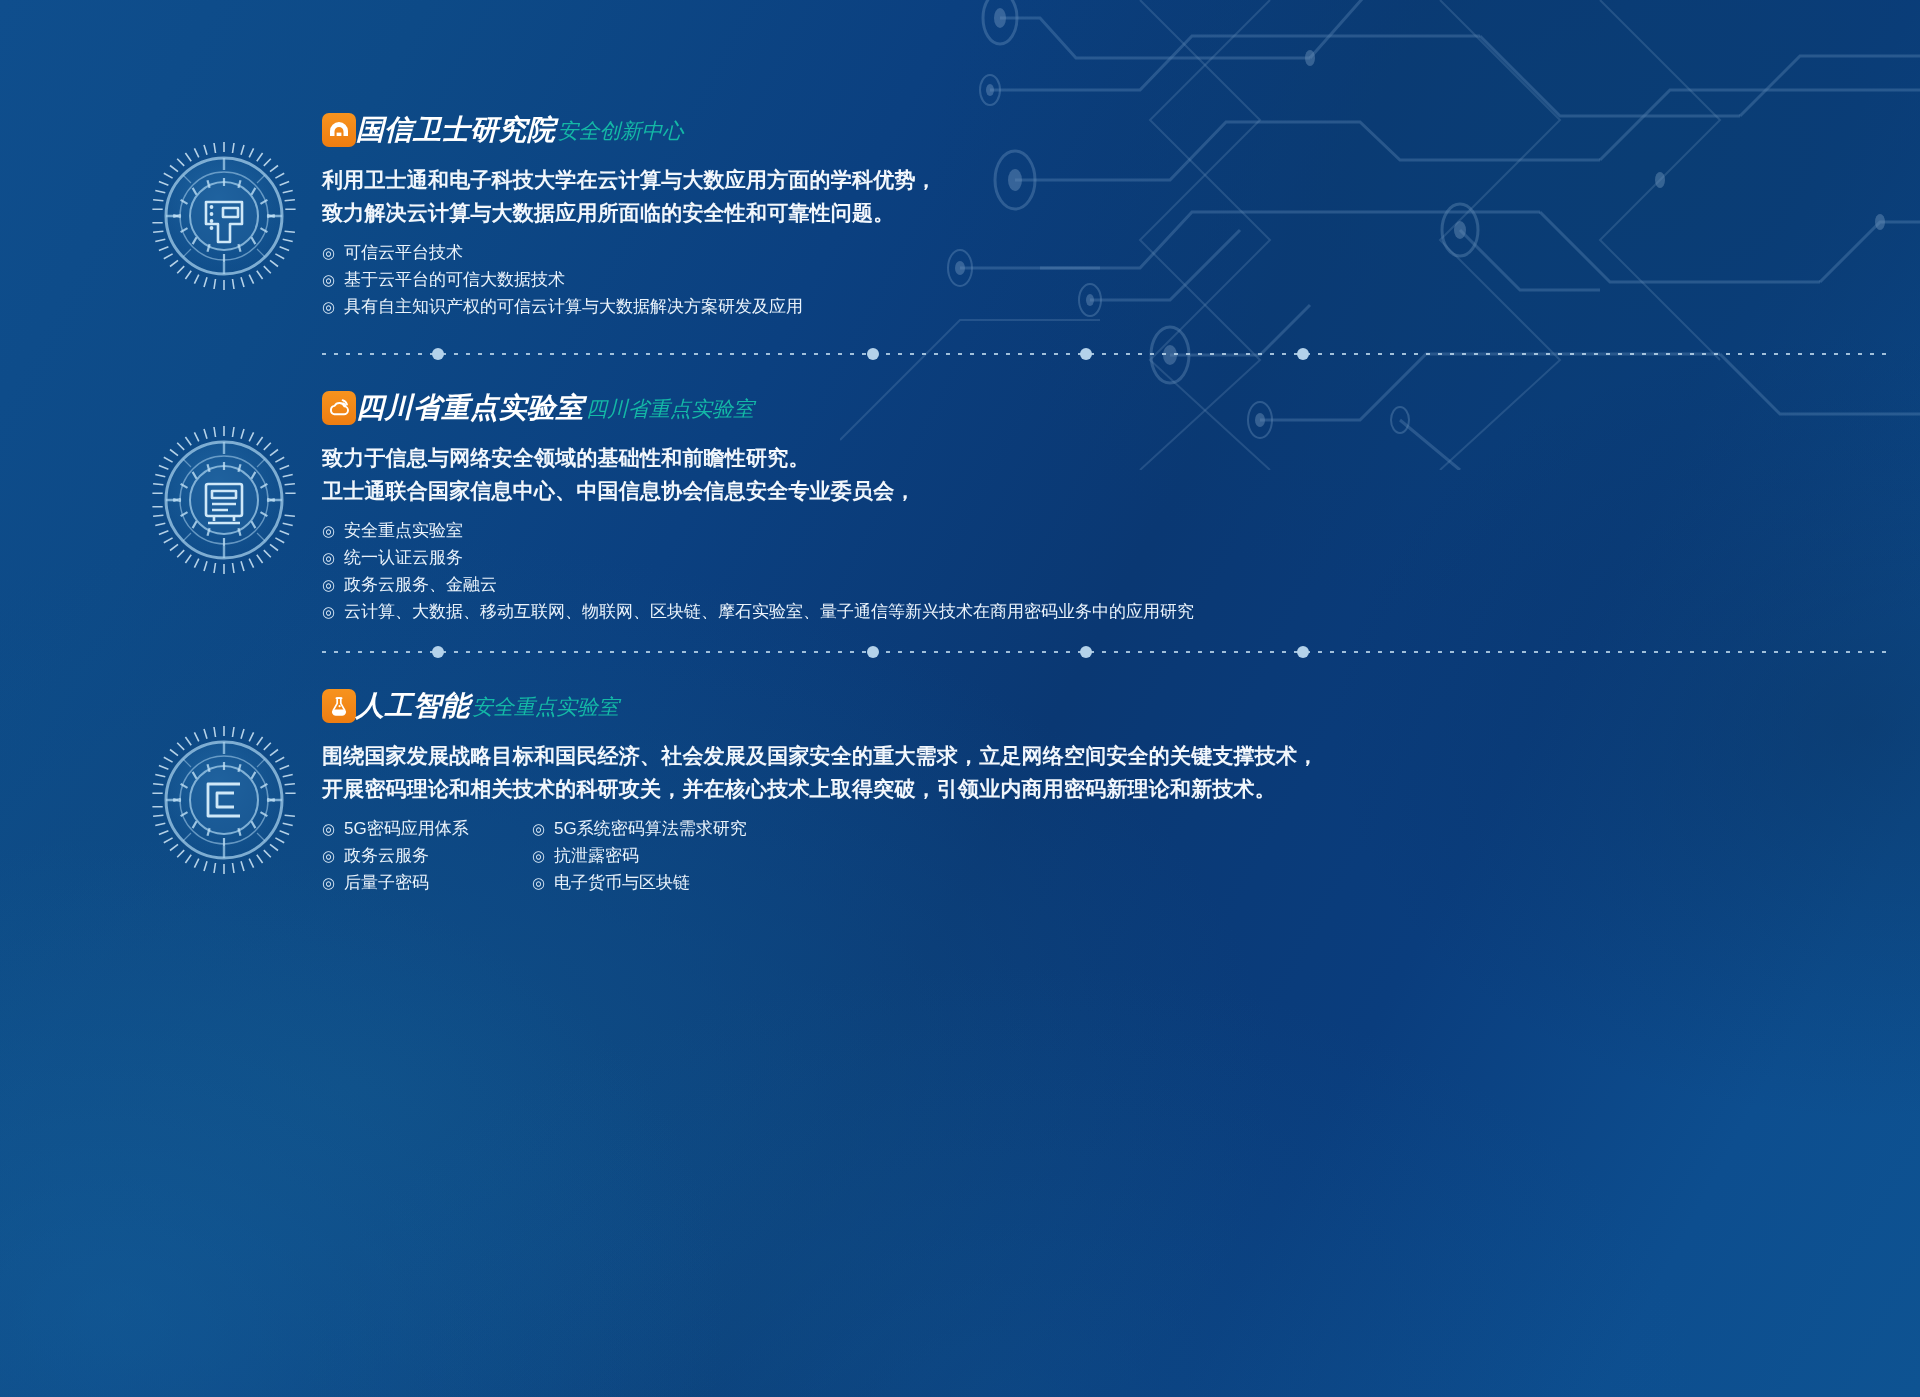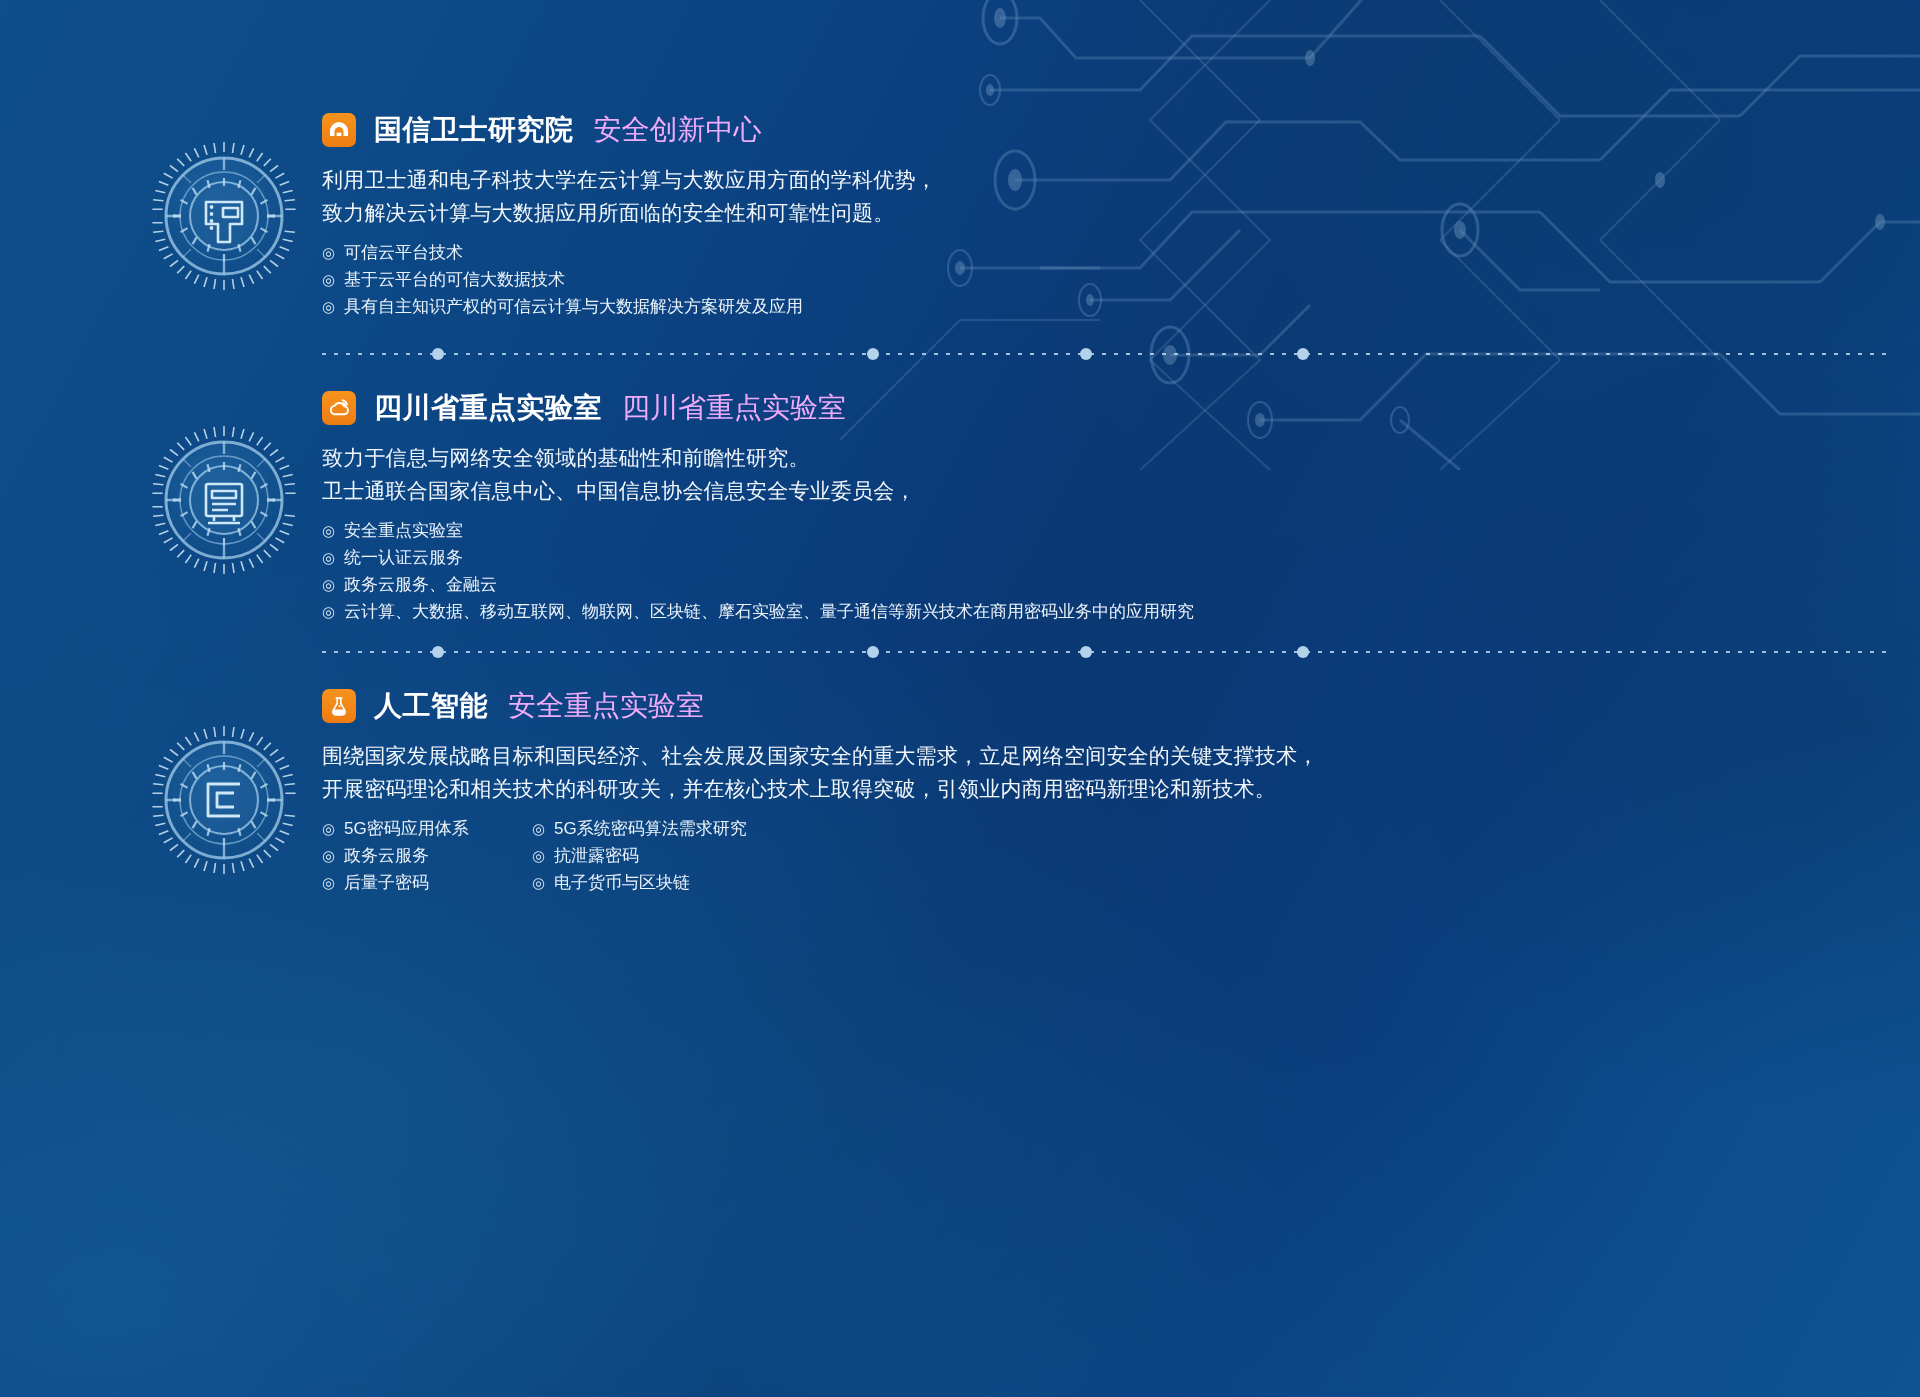--- a/index.html
+++ b/index.html
@@ -44,47 +44,47 @@
     left:148px;
   }
   .sec1 .badge{top:30px;}
   .sec2 .badge{top:36px;}
   .sec3 .badge{top:38px;}
   .badge svg{display:block;width:100%;height:100%;}
 
   .body-col{position:absolute;left:322px;right:40px;top:0;}
 
   
-  .head{display:flex;align-items:center;gap:18px;height:40px;}
+  .head{display:flex;align-items:center;gap:0;height:40px;font-style:italic;}
   .app-icon{
     width:34px;height:34px;border-radius:7px;
     background:linear-gradient(180deg,#f7931e 0%,#ee7d11 100%);
     display:flex;align-items:center;justify-content:center;
     flex:0 0 auto;
   }
   .app-icon svg{display:block;}
   .title{
     font-size:28px;font-weight:700;color:#ffffff;
     letter-spacing:.5px;line-height:1;
     white-space:nowrap;
   }
   .subtitle{
-    font-size:28px;font-weight:400;color:#f0abfc;
+    font-size:21px;font-weight:400;color:#14b8a6;
     line-height:1;white-space:nowrap;
     margin-left:2px;
   }
 
   
   .desc{
     margin-top:13px;
     font-size:21px;line-height:33px;color:#f2f7fc;
     font-weight:400;
     letter-spacing:.2px;
   }
-  .desc div{white-space:nowrap;}
+  .desc div{white-space:nowrap;font-weight:bold;}
 
   
   .bullets{margin-top:10px;}
   .bullet{
     display:flex;align-items:baseline;gap:9px;
     font-size:17px;line-height:27px;color:#eaf3fb;
     white-space:nowrap;
   }
   .bullet .dot{font-size:15px;color:#dceaf7;line-height:27px;}
   .bullets.two-col{

